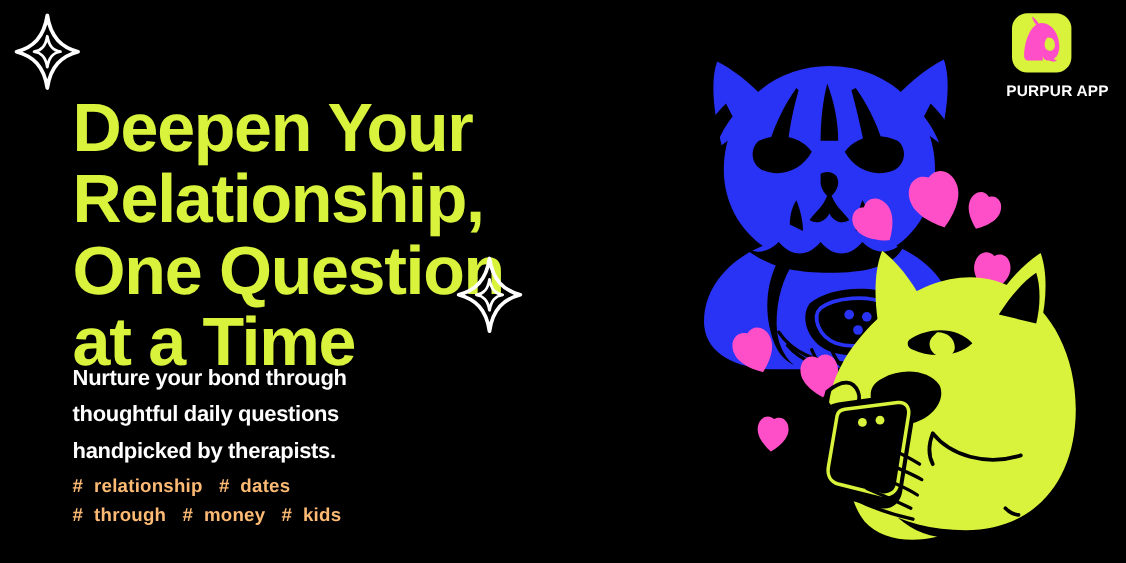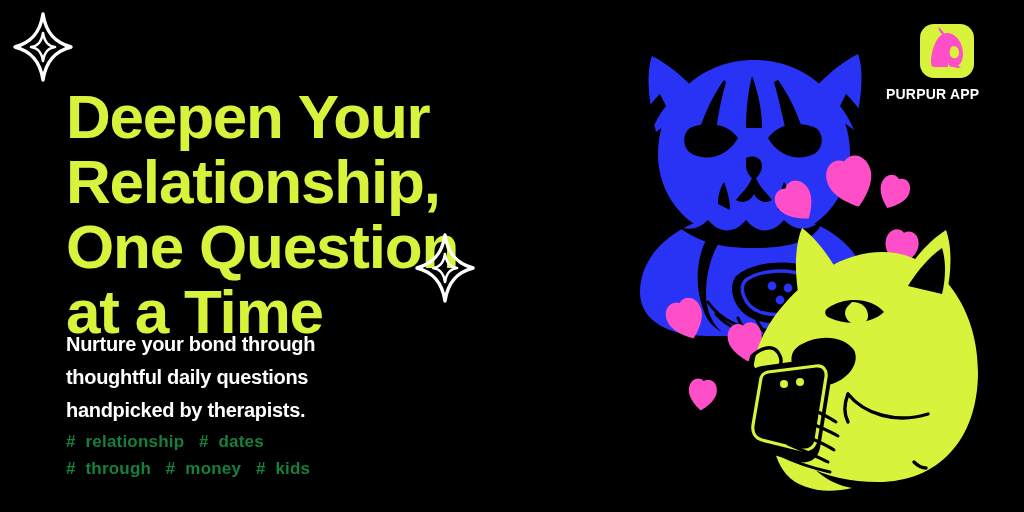--- a/index.html
+++ b/index.html
@@ -46,41 +46,41 @@
     line-height: 33px;
     letter-spacing: -0.3px;
     white-space: pre-line;
   }
 
   .tags {
     position: absolute;
     left: 66px;
     top: 428px;
     width: 470px;
-    color: #15803d;
+    color: #fdba74;
     font-family: "Liberation Sans", sans-serif;
     font-weight: 700;
     font-size: 17px;
     line-height: 27px;
     letter-spacing: 0.2px;
   }
   .tag-row { display: block; white-space: pre; }
 
   
   .sparkle { position: absolute; }
   .sparkle-1 { left: 12px; top: 12px;  width: 62px; height: 70px; }
   .sparkle-2 { left: 414px; top: 232px; width: 62px; height: 72px; }
 
   
   .logo-block {
     position: absolute;
     left: 886px;
-    top: 24px;
+    top: 12px;
     width: 122px;
-    text-align: left;
+    text-align: right;
   }
   .logo-tile {
     width: 54px;
     height: 54px;
     margin: 0 auto;
     border-radius: 14px;
     background: #D9F23C;
     position: relative;
   }
   .logo-label {

